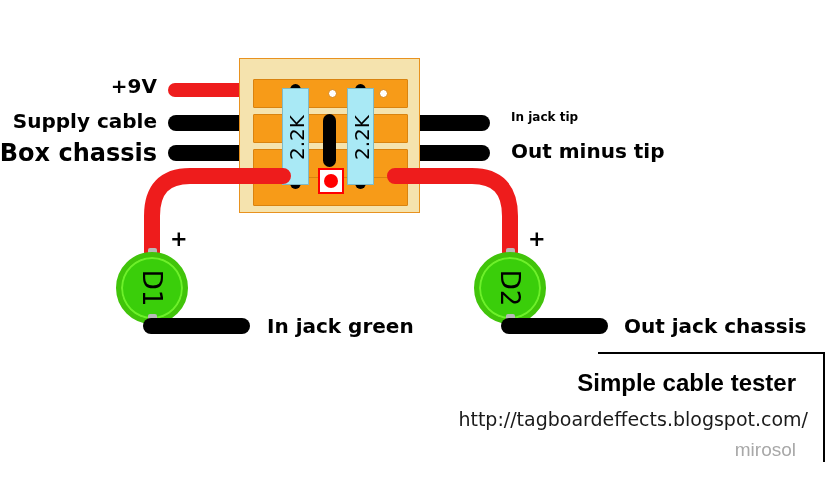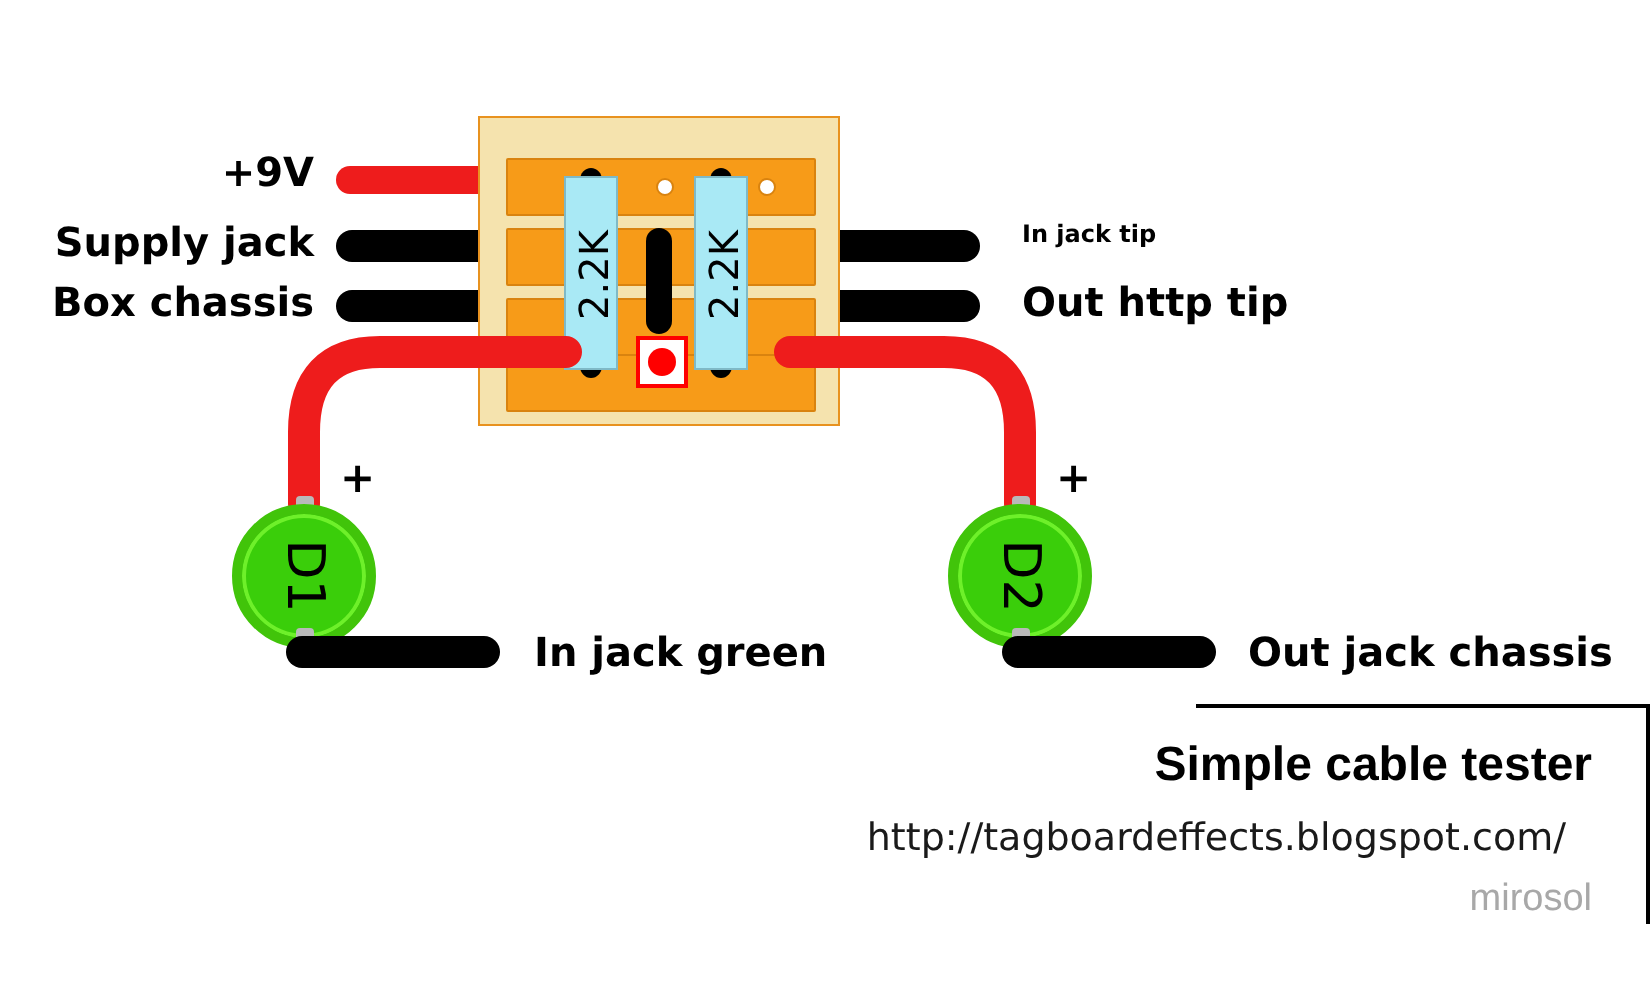--- a/index.html
+++ b/index.html
@@ -191,21 +191,21 @@
     top: 371px;
     font-size: 24px;
     font-weight: bold;
     color: #000000;
     white-space: nowrap;
     font-family: Liberation Sans, sans-serif;
     line-height: 1;
   }
   #tb-url {
     position: absolute;
-    right: 42px;
+    right: 17px;
     top: 410px;
     font-size: 19px;
     font-weight: normal;
     color: #1a1a1a;
     white-space: nowrap;
     font-family: "DejaVu Sans", sans-serif;
     line-height: 1;
   }
   #tb-author {
     position: absolute;
@@ -240,25 +240,25 @@
 <div id="stage">
 
   <div class="wire wire-red" style="left:168px; top:83px;  width:100px; height:14px;"></div>
   <div class="wire wire-black" style="left:168px; top:115px; width:100px; height:16px;"></div>
   <div class="wire wire-black" style="left:168px; top:145px; width:100px; height:16px;"></div>
 
   <div class="wire wire-black" style="left:390px; top:115px; width:100px; height:16px;"></div>
   <div class="wire wire-black" style="left:390px; top:145px; width:100px; height:16px;"></div>
 
   <div class="lbl lbl-left" style="right:668px; top:76px; font-size:20px;">+9V</div>
-  <div class="lbl lbl-left" style="right:668px; top:111px; font-size:20px;">Supply jack</div>
-  <div class="lbl lbl-left" style="right:668px; top:141px; font-size:20px;">Box chassis</div>
+  <div class="lbl lbl-left" style="right:668px; top:111px; font-size:20px;">Supply cable</div>
+  <div class="lbl lbl-left" style="right:668px; top:141px; font-size:24px;">Box chassis</div>
 
   <div class="lbl lbl-right" style="left:511px; top:111px; font-size:12px;">In jack tip</div>
-  <div class="lbl lbl-right" style="left:511px; top:141px; font-size:20px;">Out http tip</div>
+  <div class="lbl lbl-right" style="left:511px; top:141px; font-size:20px;">Out minus tip</div>
 
   <div id="board">
 
     <div class="track" style="left:13px; top:20px; width:155px; height:29px;"></div>
     <div class="track" style="left:13px; top:55px; width:155px; height:29px;"></div>
     <div class="track" style="left:13px; top:90px; width:155px; height:29px;"></div>
     <div class="track" style="left:13px; top:118px; width:155px; height:29px;"></div>
 
     <div class="hole" style="left:88px; top:30px;"></div>
     <div class="hole" style="left:139px; top:30px;"></div>

